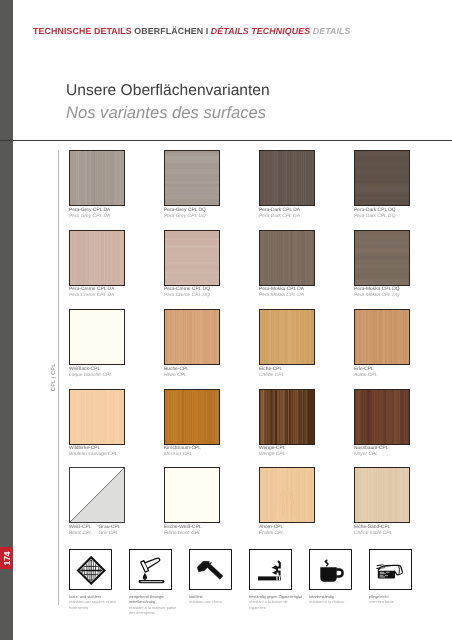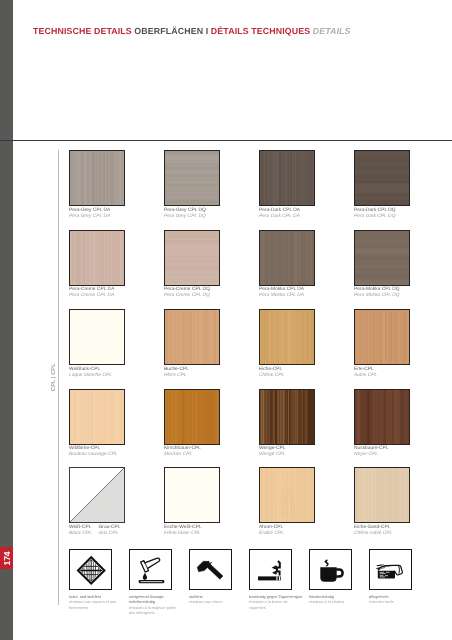--- a/index.html
+++ b/index.html
@@ -10,21 +10,21 @@
   .leftband{position:absolute;left:0;top:0;width:12.5px;height:640px;background:#585857;}
   .pagetab{position:absolute;left:0;top:547px;width:12.5px;height:21.5px;background:#c4202e;}
   .pagetab .num{position:absolute;left:0.4px;top:5.6px;width:15px;height:11px;
        transform:rotate(-90deg);color:#ffffff;font-size:8.6px;font-weight:bold;
        text-align:center;line-height:11px;letter-spacing:-.1px;}
   .hrule{position:absolute;left:0;top:139.5px;width:452px;height:1px;background:#3a3a3a;}
   .header{position:absolute;left:33px;top:25.5px;font-size:8.8px;font-weight:bold;letter-spacing:.12px;white-space:nowrap;}
   .header .r{color:#bd2b3b;}
   .header .g{color:#4f4f4f;}
   .header .sep{color:#4f4f4f;}
-  .header .ir{color:#bd2b3b;}
+  .header .ir{color:#bd2b3b;font-style:italic;}
   .header .ig{color:#b0b0b0;font-style:italic;}
   .title{position:absolute;left:66px;top:82px;font-size:15.6px;line-height:18px;color:#3d3d3d;}
   .subtitle{position:absolute;left:66px;top:103.5px;font-size:16.6px;line-height:18px;color:#949494;font-style:italic;}
   .vline{position:absolute;left:58px;top:150px;width:1px;height:455px;background:#bcbcbc;}
   .vlabel{position:absolute;left:51px;top:367px;width:24px;height:6px;transform-origin:0 0;transform:rotate(-90deg) translate(-24px,0);
         font-size:5.6px;color:#767676;white-space:nowrap;text-align:left;line-height:6px;letter-spacing:.15px;}
   .sw{position:absolute;width:56px;height:56px;box-sizing:border-box;border:0.9px solid #2b2420;}
   .lab1{position:absolute;font-size:4.85px;line-height:5px;color:#5e5e5e;white-space:nowrap;letter-spacing:.02px;}
   .lab2{position:absolute;font-size:4.85px;line-height:5px;color:#9d9d9d;font-style:italic;white-space:nowrap;letter-spacing:.02px;}
   .iconbox{position:absolute;width:42.5px;height:41px;border:1.1px solid #171717;background:#fff;box-sizing:border-box;}
@@ -46,20 +46,22 @@
   <div class="header">
     <span class="r">TECHNISCHE DETAILS</span>
     <span class="g">OBERFLÄCHEN</span>
     <span class="sep">I</span>
     <span class="ir">DÉTAILS TECHNIQUES</span>
     <span class="ig">DETAILS</span>
   </div>
 
   <div class="hrule"></div>
 
+  <div class="title">Unsere Oberflächenvarianten</div>
+  <div class="subtitle">Nos variantes des surfaces</div>
 
   <div class="vline"></div>
   <div class="vlabel">CPL | CPL</div>
 
   <div>
     <div class="sw" style="left:69px;top:150px;background:#a79c93"><svg xmlns="http://www.w3.org/2000/svg" viewBox="0 0 56 56" preserveAspectRatio="none" width="100%" height="100%" shape-rendering="crispEdges">
           <rect width="56" height="56" fill="#a79c93"></rect>
           <rect x="0.00" y="-1" width="0.63" height="58" fill="#948880" opacity="0.022"></rect>
           <rect x="0.51" y="-1" width="1.13" height="58" fill="#948880" opacity="0.028"></rect>
           <rect x="1.52" y="-1" width="0.79" height="58" fill="#948880" opacity="0.152"></rect>

